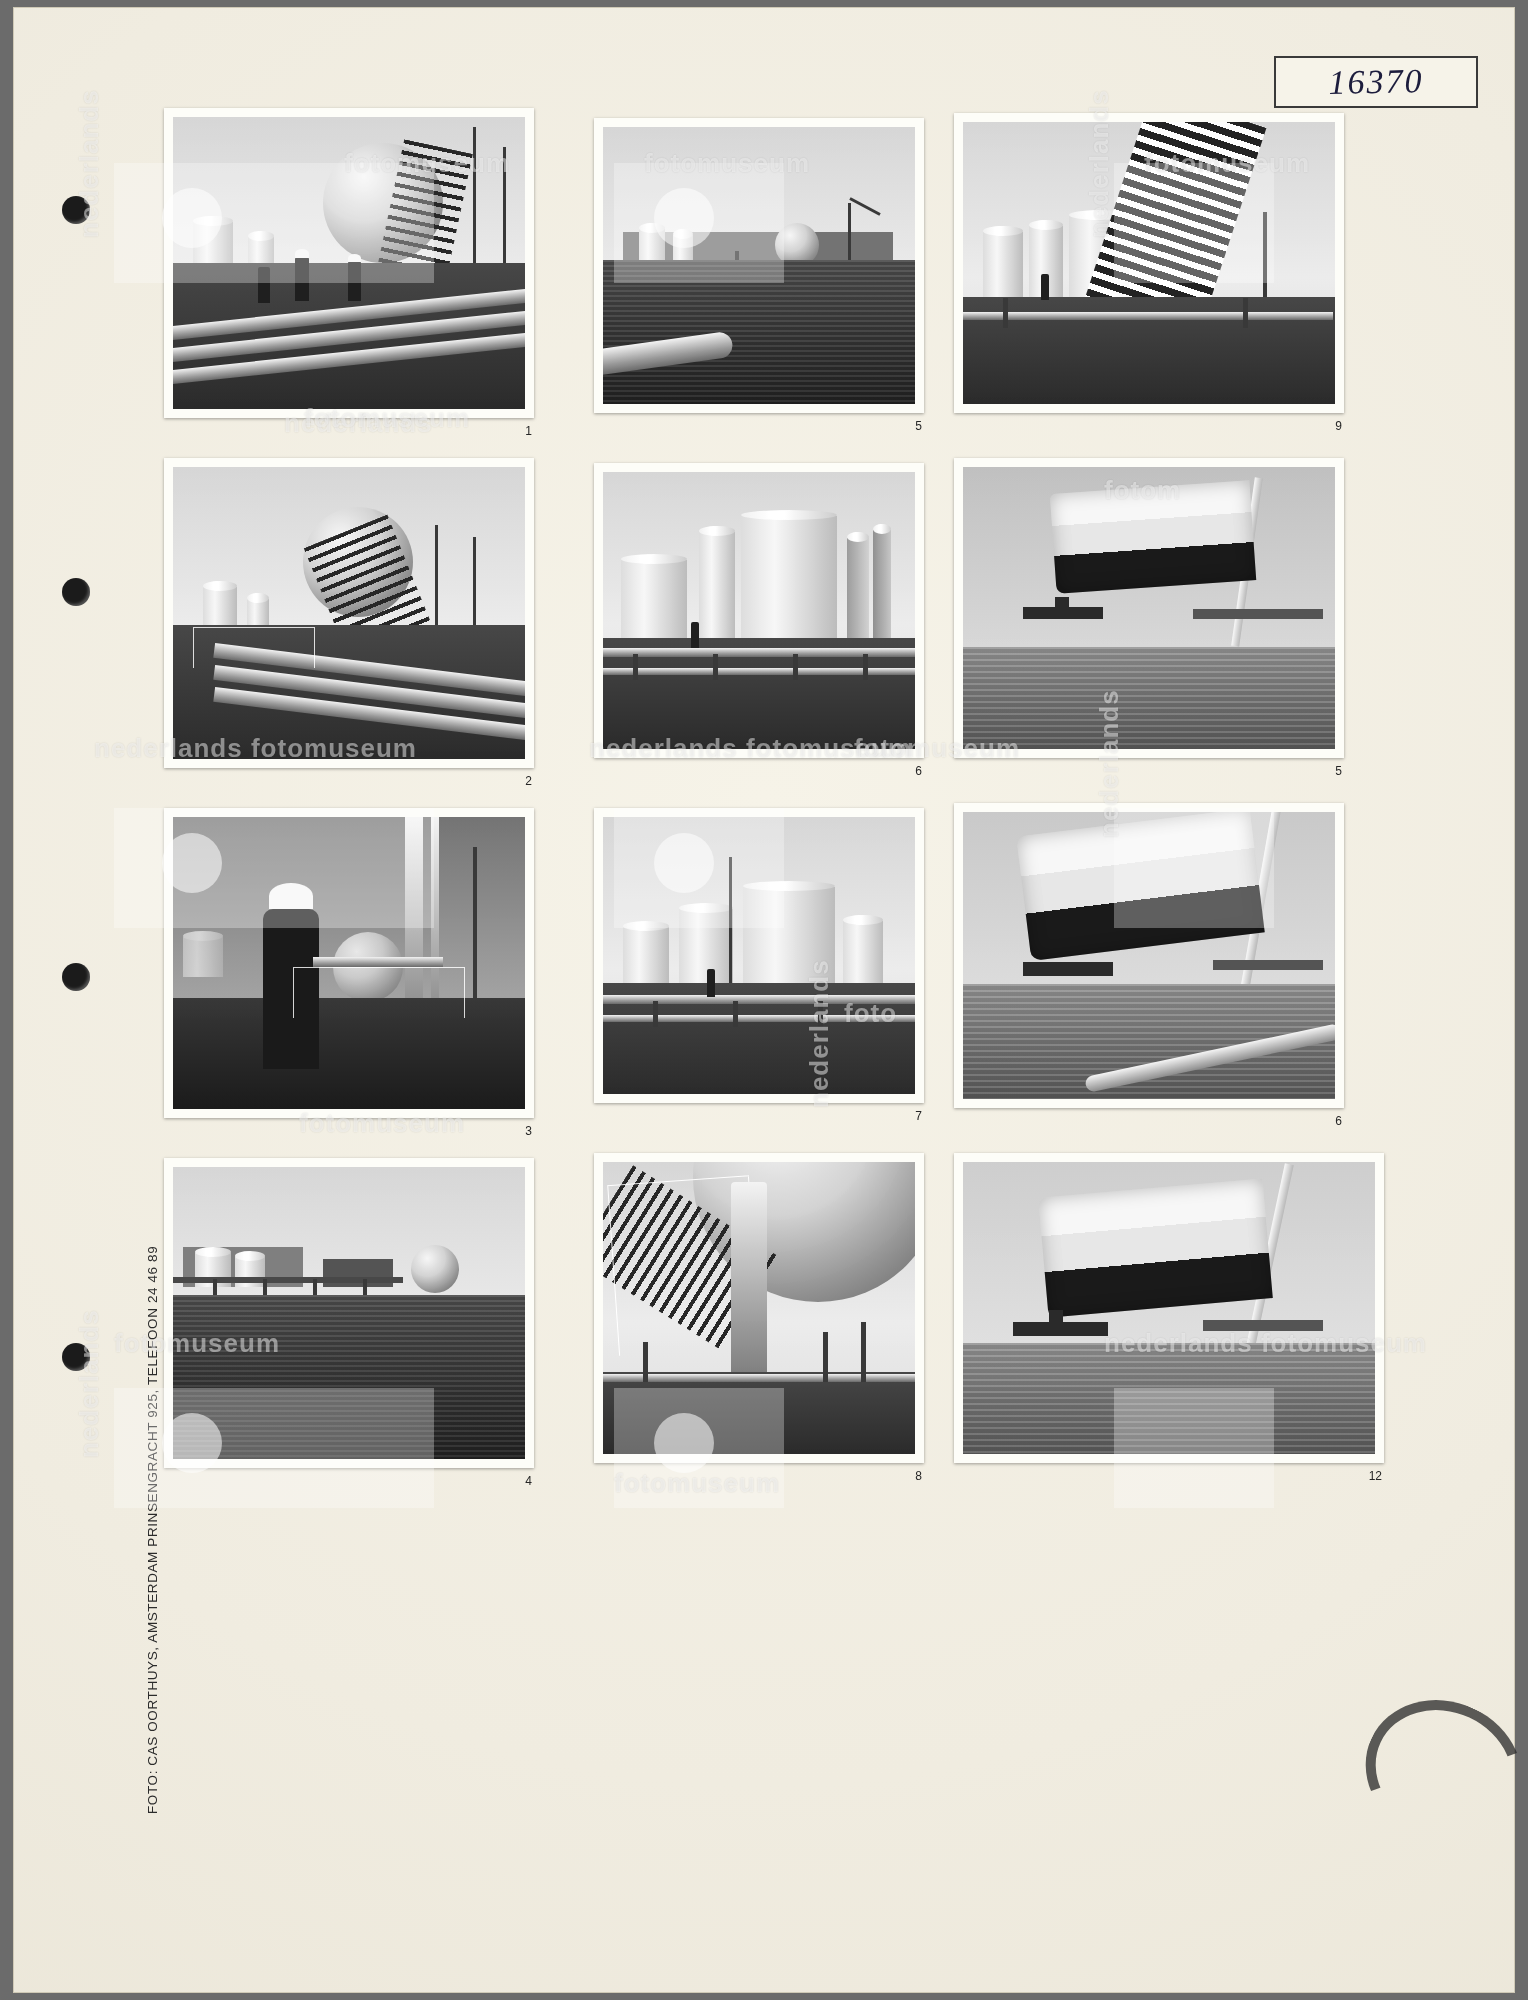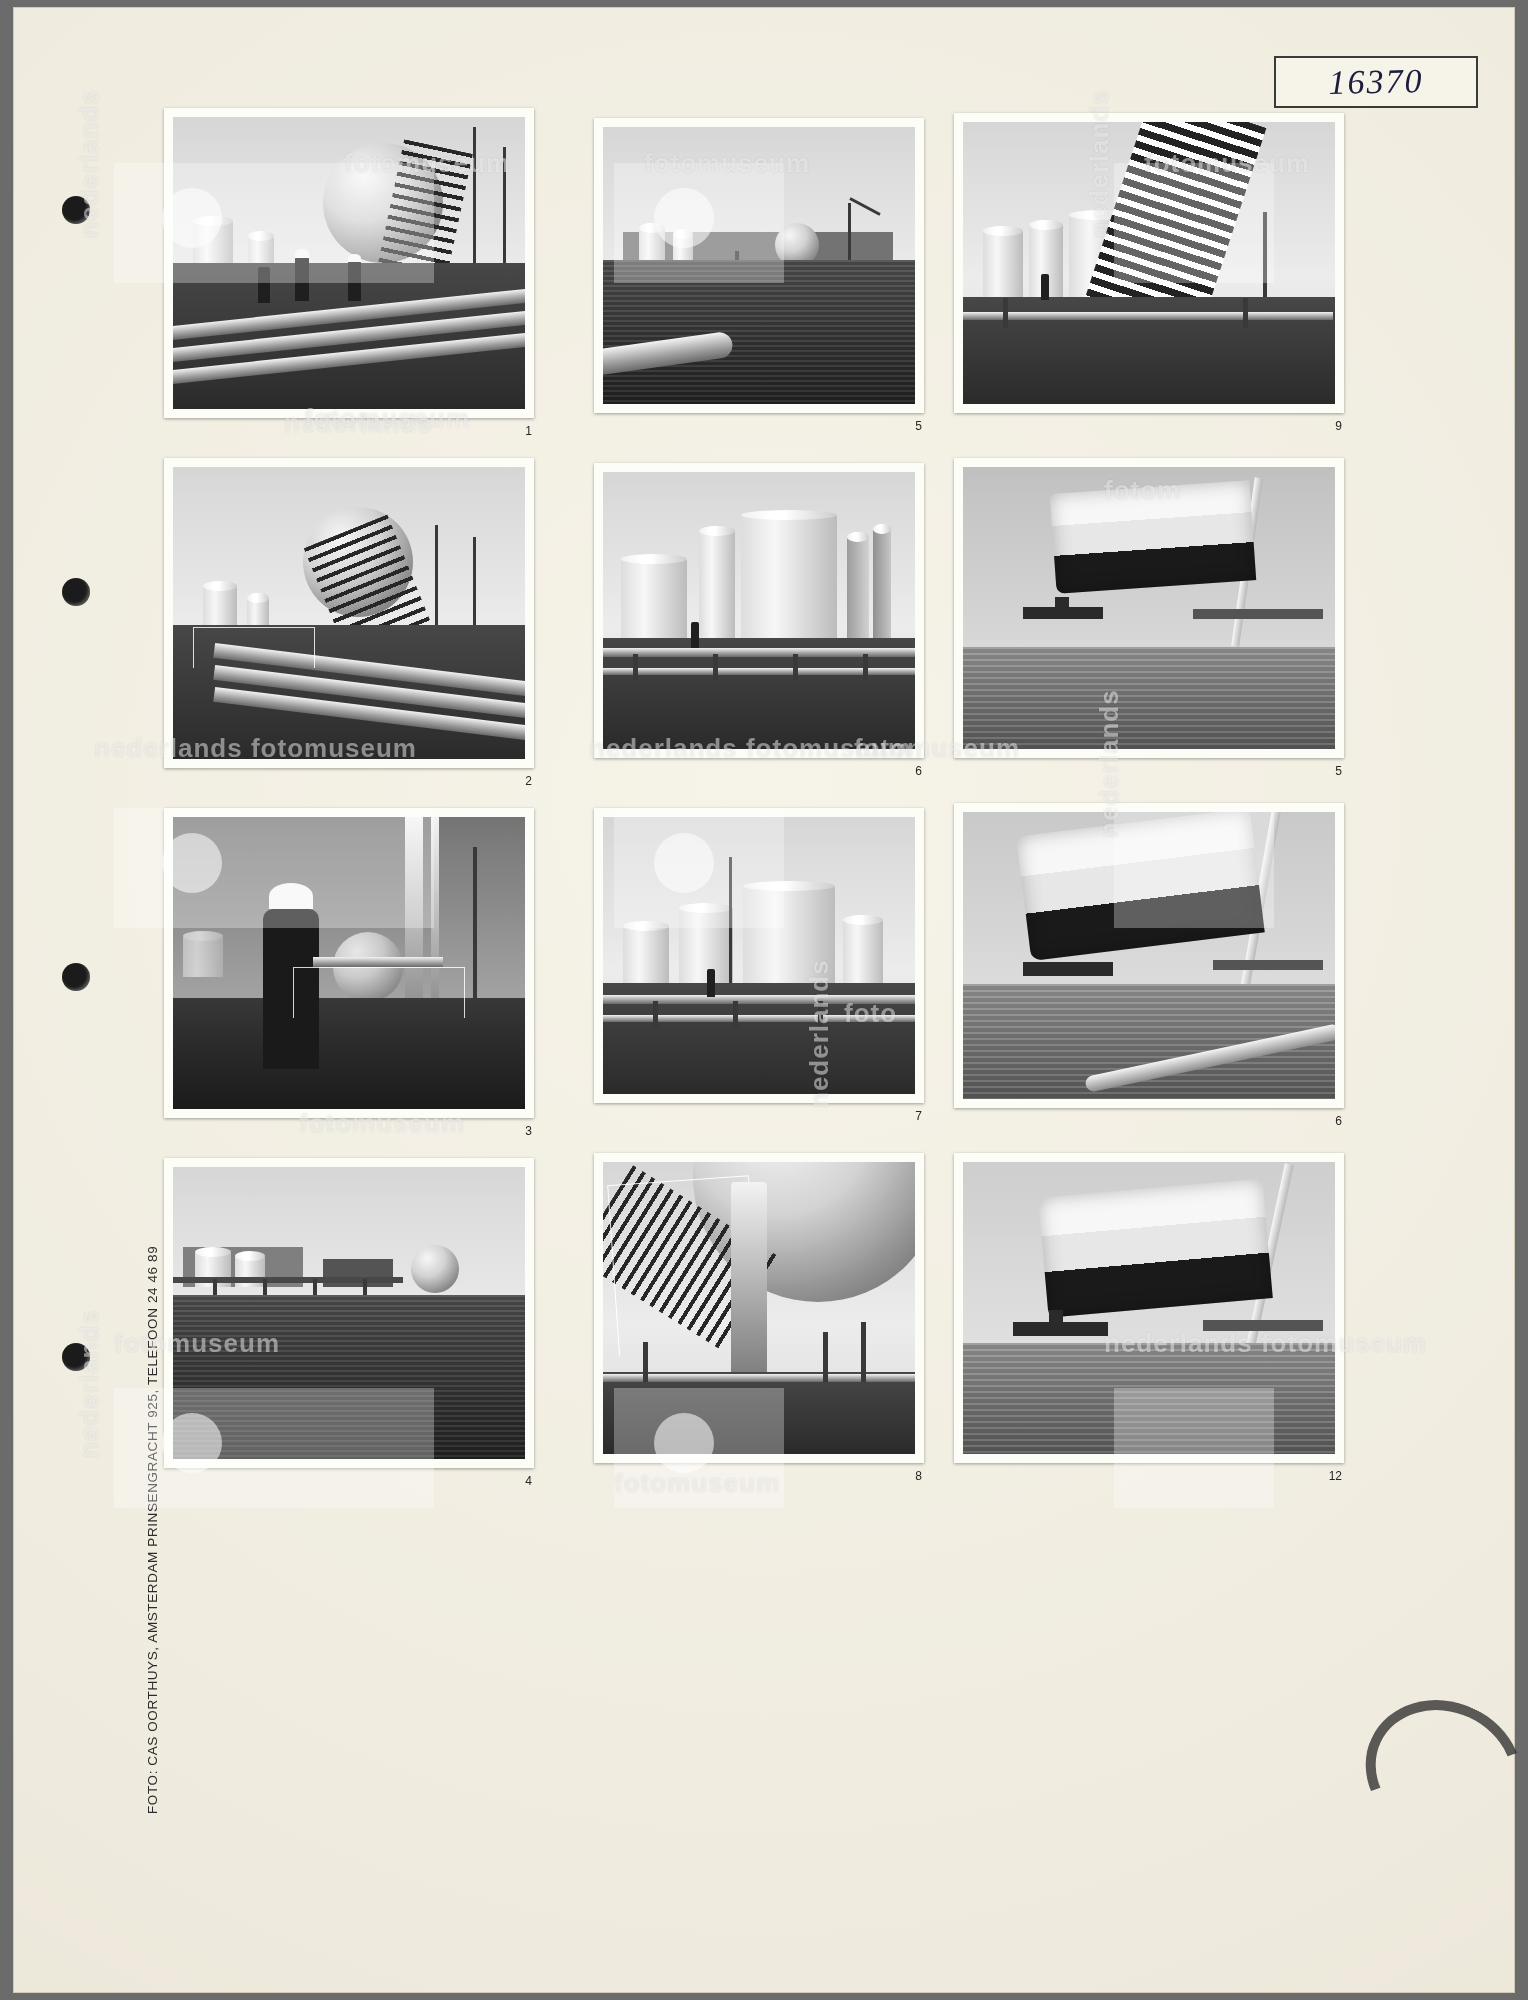--- a/index.html
+++ b/index.html
@@ -342,21 +342,21 @@
           <div class="flag" style="left:60px;top:10px;width:235px;height:125px;border-radius:10px 0 0 10px;transform:rotate(-7deg)"></div>
           <div class="shipsil" style="left:60px;top:150px;width:90px;height:14px"></div>
           <div class="skyline" style="left:250px;top:148px;width:110px;height:10px"></div>
           <div class="water light" style="height:40%"></div>
           <div class="pipe" style="left:120px;top:238px;width:260px;height:16px;transform:rotate(-12deg);border-radius:10px;background:linear-gradient(180deg,#f0f0ea,#8c8d88)"></div>
         </div>
       </div>
       <div class="cap">6</div>
     </div>
 
-    <div class="cell" style="left:790px;top:1045px;width:390px;height:310px">
+    <div class="cell" style="left:790px;top:1045px;width:430px;height:310px">
       <div class="photo">
         <div class="img">
           <div class="sky" style="background:linear-gradient(#c7ccce,#e4e6e3)"></div>
           <div class="flagpole" style="left:300px;top:0;width:9px;height:210px;transform:rotate(12deg)"></div>
           <div class="flag" style="left:80px;top:26px;width:225px;height:120px;border-radius:8px 0 0 8px;transform:rotate(-5deg)"></div>
           <div class="shipsil" style="left:50px;top:160px;width:95px;height:14px"></div>
           <div class="shipsil" style="left:86px;top:148px;width:14px;height:14px"></div>
           <div class="skyline" style="left:240px;top:158px;width:120px;height:11px"></div>
           <div class="water light" style="height:38%"></div>
         </div>

